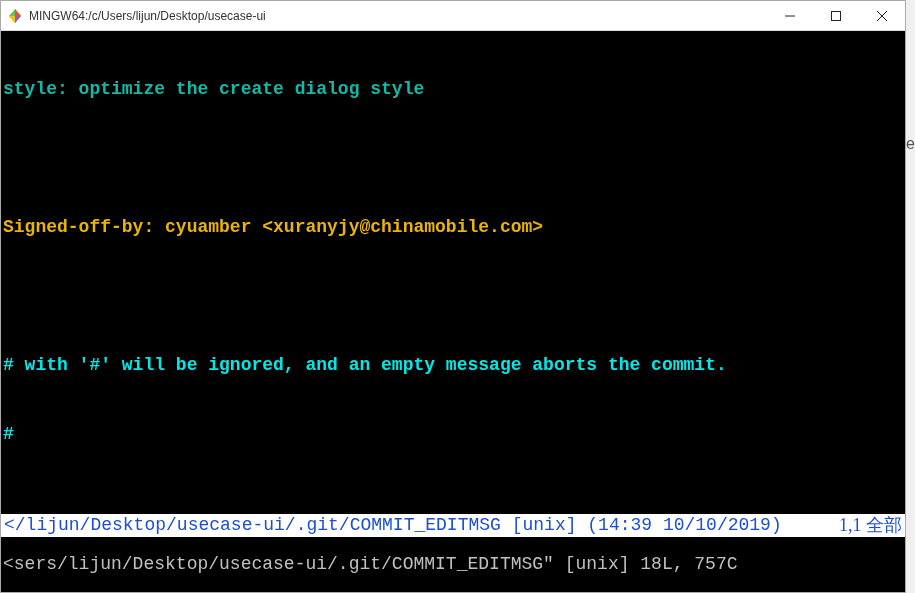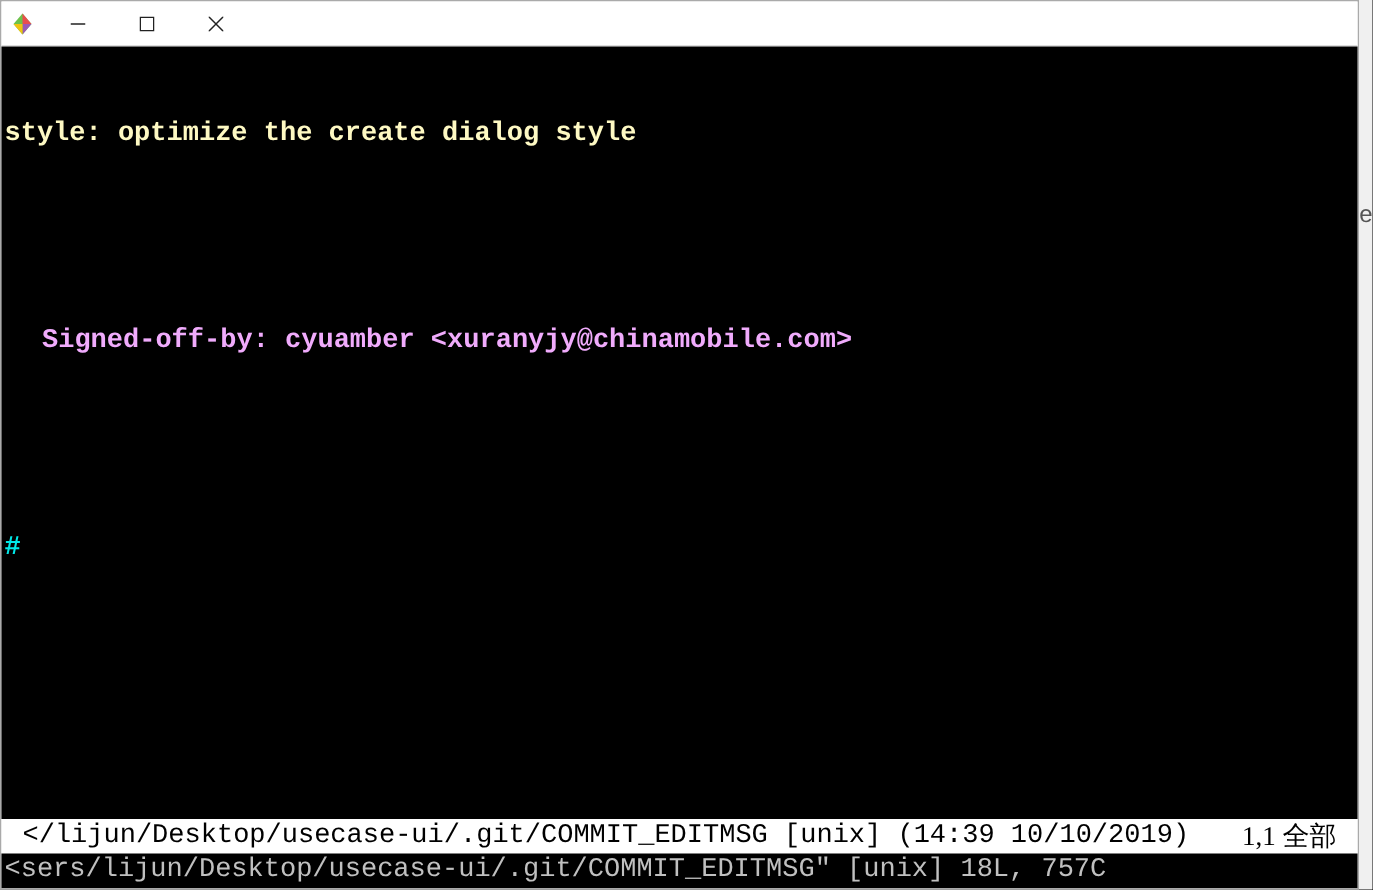--- a/index.html
+++ b/index.html
@@ -52,46 +52,46 @@
     font-family: "Consolas", "Courier New", monospace;
     font-size: 18px;
     line-height: 23px;
     padding: 1px 2px 0 2px;
     font-weight: bold;
     overflow: hidden;
     white-space: pre;
     position: relative;
   }
   .line { white-space: pre-wrap; word-break: break-all; }
-  .yellow { color: #fef9c3; }
-  .white { color: #f0abfc; margin-left: 25px; }
+  .yellow { color: #14b8a6; }
+  .white { color: #eab308; }
   .cyan { color: #00e8e8; }
 
   .statusbar {
     background: #fff;
-    color: #000000;
+    color: #1d4ed8;
     font-family: "Consolas", "Courier New", monospace;
     font-size: 18px;
     line-height: 23px;
     font-weight: normal;
-    padding: 0 14px;
+    padding: 0 3px;
     white-space: pre;
     overflow: hidden;
     display: flex;
   }
   .statusbar .sl-left { flex: 1; overflow: hidden; }
   .statusbar .sl-right { white-space: pre; font-family: Liberation Serif, serif; }
   .cmdline {
     background: #000;
     color: #c0c0c0;
     font-family: "Consolas", "Courier New", monospace;
     font-size: 18px;
     line-height: 23px;
     font-weight: normal;
-    padding: 0 2px;
+    padding: 16px 2px;
     white-space: pre;
     overflow: hidden;
   }
 
   .edge-e {
     position: absolute;
     right: 0;
     top: 135px;
     font-size: 16px;
     color: #555;
@@ -104,20 +104,21 @@
 <div class="window">
   <div class="titlebar">
     <span class="icon">
       <svg width="16" height="16" viewBox="0 0 16 16">
         <polygon points="8,1 14,8 8,15 2,8" fill="#6cc24a"></polygon>
         <polygon points="8,1 14,8 8,8" fill="#e94e4e"></polygon>
         <polygon points="8,8 14,8 8,15" fill="#9b59b6"></polygon>
         <polygon points="2,8 8,8 8,15" fill="#f1c40f"></polygon>
       </svg>
     </span>
+    <span class="title">MINGW64:/c/Users/lijun/Desktop/usecase-ui</span>
     <div class="winbtns">
       <div class="winbtn">
         <svg width="10" height="10">
             <line x1="0" y1="5" x2="10" y2="5" stroke="#222" stroke-width="1"></line>
           </svg>
       </div>
       <div class="winbtn">
         <svg width="10" height="10">
             <rect x="0.5" y="0.5" width="9" height="9" fill="none" stroke="#222" stroke-width="1"></rect>
           </svg>
@@ -129,20 +130,21 @@
           </svg>
       </div>
     </div>
   </div>
 
   <div class="terminal">
     <div class="line yellow">style: optimize the create dialog style</div>
     <div class="line">&nbsp;</div>
     <div class="line white">Signed-off-by: cyuamber &lt;xuranyjy@chinamobile.com&gt;</div>
     <div class="line">&nbsp;</div>
+    <div class="line cyan"># with '#' will be ignored, and an empty message aborts the commit.</div>
     <div class="line cyan">#</div>
     
     
     
     
     
     
     
     
     

